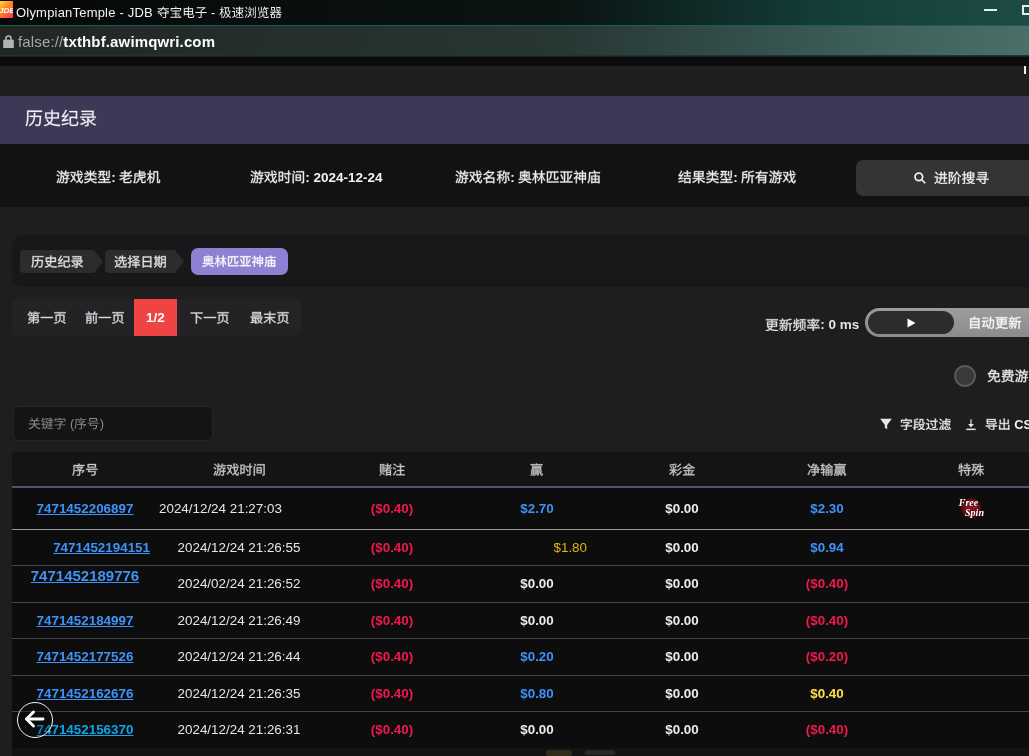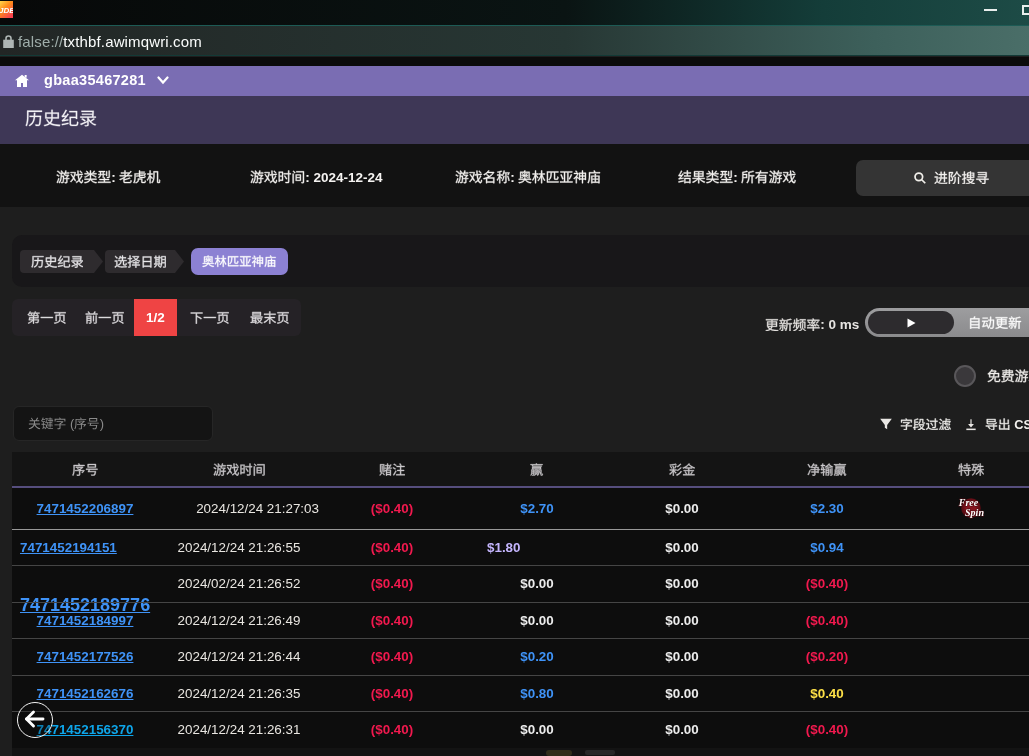--- a/index.html
+++ b/index.html
@@ -95,47 +95,58 @@
   <defs>
           <linearGradient id="jdb" x1="0" y1="0" x2="0.7" y2="1">
    <stop offset="0" stop-color="#ffd84d"></stop>
             <stop offset="0.45" stop-color="#ff8c1a"></stop>
             <stop offset="1" stop-color="#f8414d"></stop>
           </linearGradient>
         </defs>
   <rect width="13" height="17" fill="url(#jdb)"></rect>
   <text x="7" y="11.5" font-family="Liberation Sans" font-style="italic" font-weight="bold" font-size="8" fill="#fff" text-anchor="middle">JDB</text>
  </svg>
+ <div class="row abs" style="left:16px;top:0;height:24px;color:#f2f2f2;font-size:13px;letter-spacing:0.2px">
+  <span>OlympianTemple&nbsp;-&nbsp;JDB&nbsp;</span>
+        <svg class="k" width="50.4" height="12.6" viewBox="0 -880 4000 1000">
+          <g transform="scale(1,-1)">
+            <use href="#c593A"></use>
+            <use href="#c5B9D" x="1000"></use>
+            <use href="#c7535" x="2000"></use>
+            <use href="#c5B50" x="3000"></use>
+          </g>
+        </svg>
+        <span>&nbsp;-&nbsp;</span>
+        <svg class="k" width="63" height="12.6" viewBox="0 -880 5000 1000">
+          <g transform="scale(1,-1)">
+            <use href="#c6781"></use>
+            <use href="#c901F" x="1000"></use>
+            <use href="#c6D4F" x="2000"></use>
+            <use href="#c89C8" x="3000"></use>
+            <use href="#c5668" x="4000"></use>
+          </g>
+        </svg>
+ </div>
  <div class="abs" style="left:984px;top:9px;width:13px;height:2px;background:#e8eeec"></div>
  <div class="abs" style="left:1022px;top:5px;width:11px;height:10px;border:2px solid #e8eeec"></div>
 </div>
 
 <div class="abs" style="left:0;top:25px;width:1029px;height:31px;background:linear-gradient(90deg,#222625 0%,#273734 55%,#3d605b 85%,#4a6e68 100%);border-top:1px solid #1d5b55;border-bottom:1px solid #133a36">
  <svg class="abs" style="left:3px;top:9px" width="11" height="13" viewBox="0 0 11 13" fill="none" stroke="#aeb6b4" stroke-width="1.6">
   <rect x="1" y="5.5" width="9" height="6.7" fill="#aeb6b4"></rect>
         <path d="M3 6V3.5a2.5 2.5 0 0 1 5 0V6"></path>
  </svg>
  <div class="row abs" style="left:18px;top:0;height:30px;font-size:15px;letter-spacing:0.14px;white-space:nowrap">
   <span style="color:#9fadaa">false://</span>
-        <span style="color:#fbfdfc;font-weight:normal">txthbf.awimqwri.com</span>
+        <span style="color:#fbfdfc;font-weight:bold">txthbf.awimqwri.com</span>
  </div>
  <div class="abs" style="left:1024px;top:33px;width:1.5px;height:15px;background:#e8efec"></div>
 </div>
 <div class="abs" style="left:0;top:57px;width:1029px;height:9px;background:#0b0b0b"></div>
 
-<div class="abs" style="left:0;top:66px;width:1029px;height:30px;background:#7a6db3">
- <svg class="abs" style="left:14px;top:7px" width="16" height="16" viewBox="0 0 24 24" fill="#fff">
-  <path d="M12 2.5 1.5 11h3v10h6v-6h3v6h6V11h3z"></path>
-        <rect x="16" y="3" width="3" height="4"></rect>
- </svg>
- <div class="abs" style="left:44px;top:6px;color:#fff;font-size:14.5px;font-weight:bold;letter-spacing:0.3px">gbaa35467281</div>
- <svg class="abs" style="left:157px;top:10px" width="12" height="9" viewBox="0 0 12 9" fill="none" stroke="#fff" stroke-width="2.2" stroke-linecap="round">
-        <path d="M1.5 1.5 6 6.5 10.5 1.5"></path>
-      </svg>
-</div>
 
 <div class="abs" style="left:0;top:96px;width:1029px;height:48px;background:#3e3756">
  <div class="abs" style="left:25px;top:13px;color:#f4f2f6">
         <svg class="k b2" width="72" height="18" viewBox="0 -880 4000 1000">
           <g transform="scale(1,-1)">
             <use href="#c5386"></use>
             <use href="#c53F2" x="1000"></use>
             <use href="#c7EAA" x="2000"></use>
             <use href="#c5F55" x="3000"></use>
           </g>
@@ -449,45 +460,45 @@
     <div class="abs" style="left:957.8px;top:463px;color:#cbc9cc">
       <svg class="k b" width="26.4" height="13.2" viewBox="0 -880 2000 1000">
         <g transform="scale(1,-1)">
           <use href="#c7279"></use>
           <use href="#c6B8A" x="1000"></use>
         </g>
       </svg>
     </div>
     <div class="abs" style="left:12px;top:486px;width:1017px;height:2px;background:#564e7e"></div>
     <div class="abs" style="left:20px;top:501.25px;width:130px;text-align:center;font-size:13.4px;font-weight:bold;color:#3f93f7;text-decoration:underline">7471452206897</div>
-    <div class="abs" style="left:159px;top:501.25px;width:160px;text-align:right;font-size:13.4px;color:#e9e6e1">2024/12/24 21:27:03</div>
+    <div class="abs" style="left:159px;top:501.25px;width:160px;text-align:left;font-size:13.4px;color:#e9e6e1">2024/12/24 21:27:03</div>
     <div class="abs" style="left:342px;top:501.25px;width:100px;text-align:center;font-size:13.4px;font-weight:bold;color:#f1194e">($0.40)</div>
     <div class="abs" style="left:487px;top:501.25px;width:100px;text-align:center;font-size:13.4px;font-weight:bold;color:#3f93f7">$2.70</div>
     <div class="abs" style="left:632px;top:501.25px;width:100px;text-align:center;font-size:13.4px;font-weight:bold;color:#ececec">$0.00</div>
     <div class="abs" style="left:777px;top:501.25px;width:100px;text-align:center;font-size:13.4px;font-weight:bold;color:#3f93f7">$2.30</div>
     <svg class="abs" style="left:954px;top:495.25px" width="34" height="26" viewBox="0 0 34 26">
  <defs>
         <radialGradient id="fs" cx="0.5" cy="0.45">
           <stop offset="0.45" stop-color="#871520"></stop>
           <stop offset="1" stop-color="#530a11"></stop>
         </radialGradient>
       </defs>
  <circle cx="17" cy="13" r="9.8" fill="url(#fs)"></circle>
  <text x="14.5" y="10.8" font-family="Liberation Serif" font-style="italic" font-weight="bold" font-size="10" fill="#fff" text-anchor="middle" stroke="#45080d" stroke-width="0.8" paint-order="stroke">Free</text>
  <text x="20.5" y="20.8" font-family="Liberation Serif" font-style="italic" font-weight="bold" font-size="10" fill="#fff" text-anchor="middle" stroke="#45080d" stroke-width="0.8" paint-order="stroke">Spin</text>
 </svg>
     <div class="abs" style="left:12px;top:528.5px;width:1017px;height:1px;background:#989898"></div>
-    <div class="abs" style="left:20px;top:539.75px;width:130px;text-align:left;font-size:13.4px;font-weight:bold;color:#3f93f7;text-decoration:underline">7471452194151</div>
+    <div class="abs" style="left:20px;top:539.75px;width:130px;text-align:right;font-size:13.4px;font-weight:bold;color:#3f93f7;text-decoration:underline">7471452194151</div>
     <div class="abs" style="left:159px;top:539.75px;width:160px;text-align:center;font-size:13.4px;color:#e9e6e1">2024/12/24 21:26:55</div>
     <div class="abs" style="left:342px;top:539.75px;width:100px;text-align:center;font-size:13.4px;font-weight:bold;color:#f1194e">($0.40)</div>
-    <div class="abs" style="left:487px;top:539.75px;width:100px;text-align:left;font-size:13.4px;font-weight:bold;color:#c4b5fd">$1.80</div>
+    <div class="abs" style="left:487px;top:539.75px;width:100px;text-align:right;font-size:13.4px;font-weight:normal;color:#eab308">$1.80</div>
     <div class="abs" style="left:632px;top:539.75px;width:100px;text-align:center;font-size:13.4px;font-weight:bold;color:#ececec">$0.00</div>
     <div class="abs" style="left:777px;top:539.75px;width:100px;text-align:center;font-size:13.4px;font-weight:bold;color:#3f93f7">$0.94</div>
     <div class="abs" style="left:12px;top:565px;width:1017px;height:1px;background:#454545"></div>
-    <div class="abs" style="left:20px;top:595px;width:130px;text-align:center;font-size:18px;font-weight:bold;color:#3f93f7;text-decoration:underline">7471452189776</div>
+    <div class="abs" style="left:20px;top:567px;width:130px;text-align:center;font-size:15px;font-weight:bold;color:#3f93f7;text-decoration:underline">7471452189776</div>
     <div class="abs" style="left:159px;top:576.25px;width:160px;text-align:center;font-size:13.4px;color:#e9e6e1">2024/02/24 21:26:52</div>
     <div class="abs" style="left:342px;top:576.25px;width:100px;text-align:center;font-size:13.4px;font-weight:bold;color:#f1194e">($0.40)</div>
     <div class="abs" style="left:487px;top:576.25px;width:100px;text-align:center;font-size:13.4px;font-weight:bold;color:#ececec">$0.00</div>
     <div class="abs" style="left:632px;top:576.25px;width:100px;text-align:center;font-size:13.4px;font-weight:bold;color:#ececec">$0.00</div>
     <div class="abs" style="left:777px;top:576.25px;width:100px;text-align:center;font-size:13.4px;font-weight:bold;color:#f1194e">($0.40)</div>
     <div class="abs" style="left:12px;top:601.5px;width:1017px;height:1px;background:#454545"></div>
     <div class="abs" style="left:20px;top:612.75px;width:130px;text-align:center;font-size:13.4px;font-weight:bold;color:#3f93f7;text-decoration:underline">7471452184997</div>
     <div class="abs" style="left:159px;top:612.75px;width:160px;text-align:center;font-size:13.4px;color:#e9e6e1">2024/12/24 21:26:49</div>
     <div class="abs" style="left:342px;top:612.75px;width:100px;text-align:center;font-size:13.4px;font-weight:bold;color:#f1194e">($0.40)</div>
     <div class="abs" style="left:487px;top:612.75px;width:100px;text-align:center;font-size:13.4px;font-weight:bold;color:#ececec">$0.00</div>

